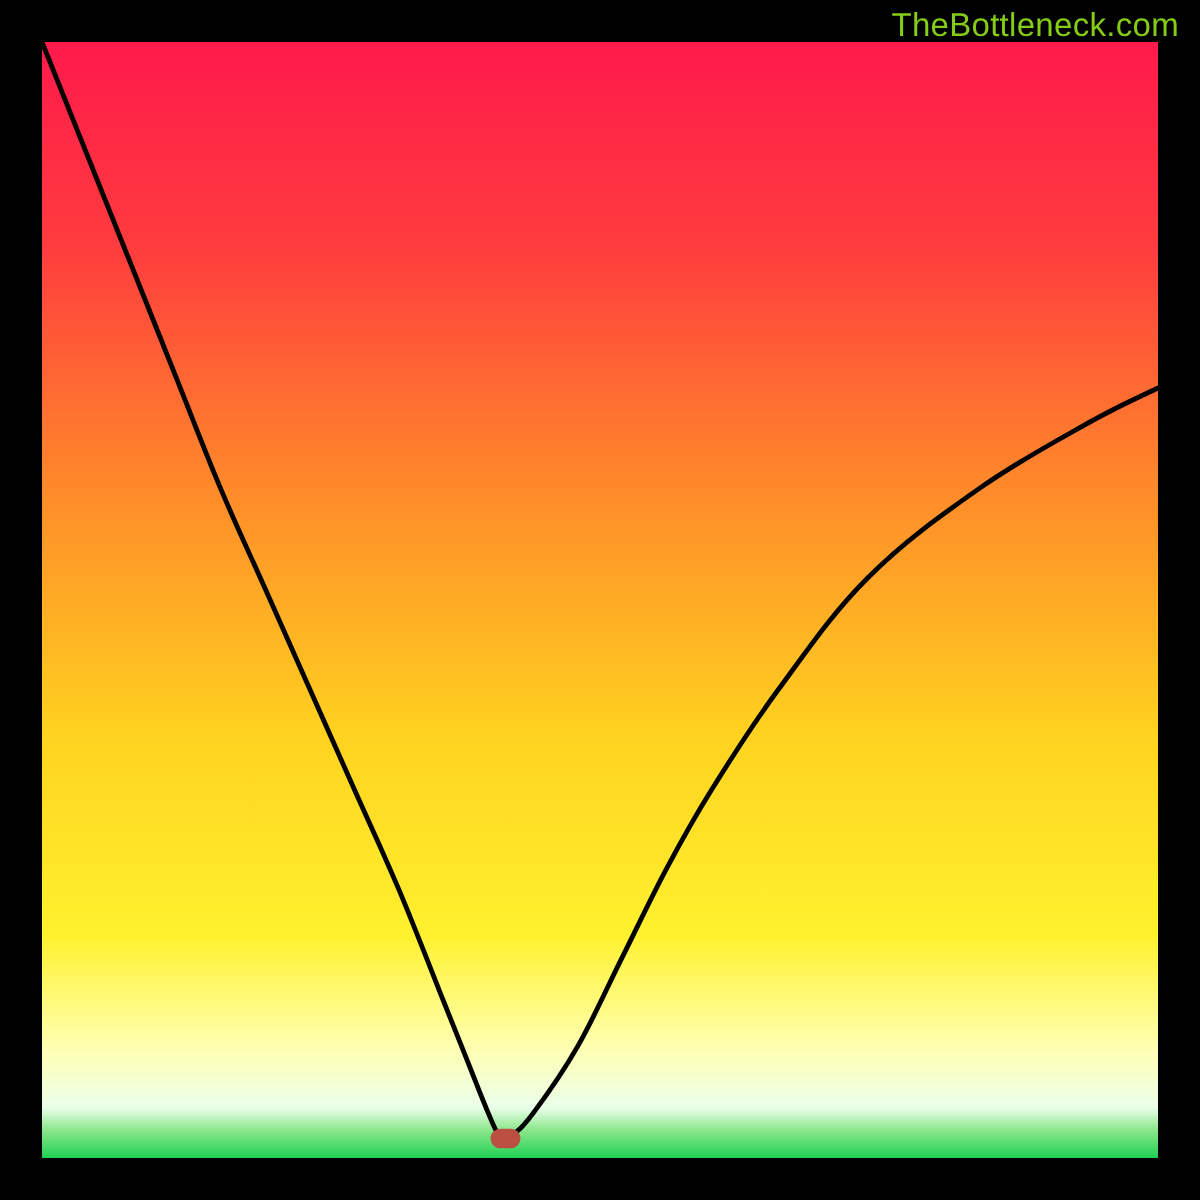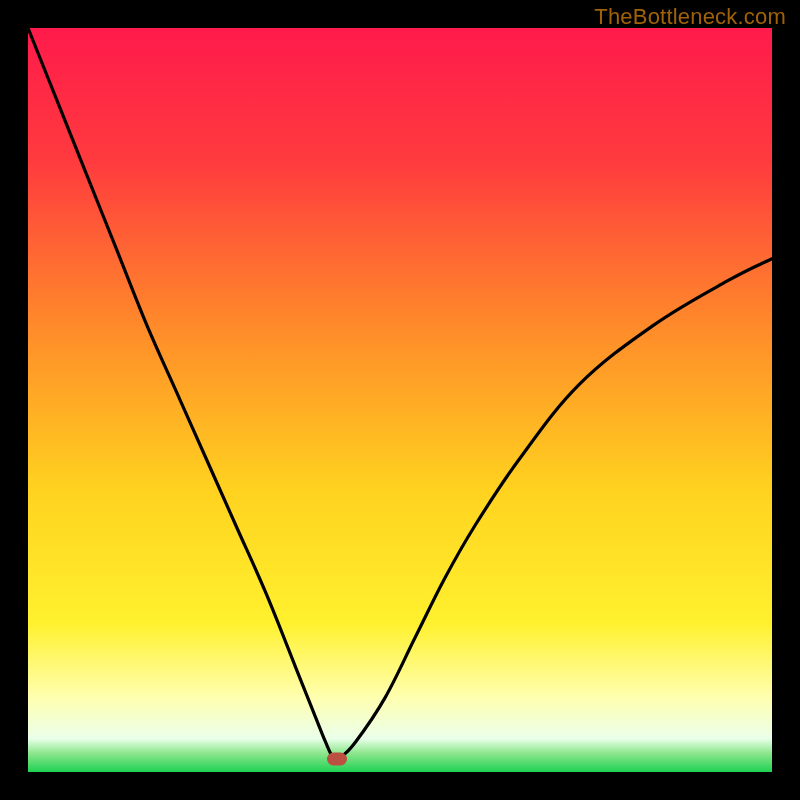--- a/index.html
+++ b/index.html
@@ -37,21 +37,21 @@
     position: absolute;
     width: 20px;
     height: 13px;
     border-radius: 7px;
     transform: translate(-50%, -50%);
   }
   .watermark {
     position: absolute;
     top: 4px;
     right: 14px;
-    color: #a16207;
+    color: #84cc16;
     font-size: 22px;
     font-weight: 500;
     letter-spacing: 0.2px;
     pointer-events: none;
     user-select: none;
   }
 </style>
 </head>
 <body>
 

